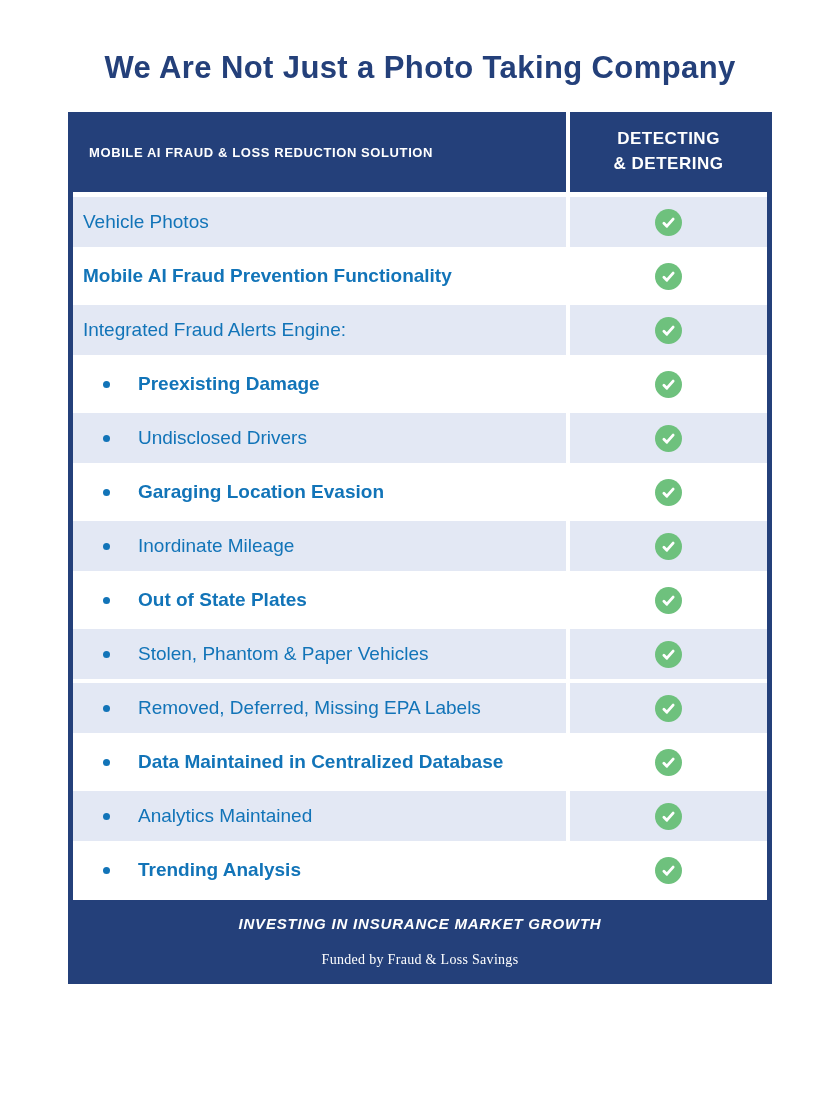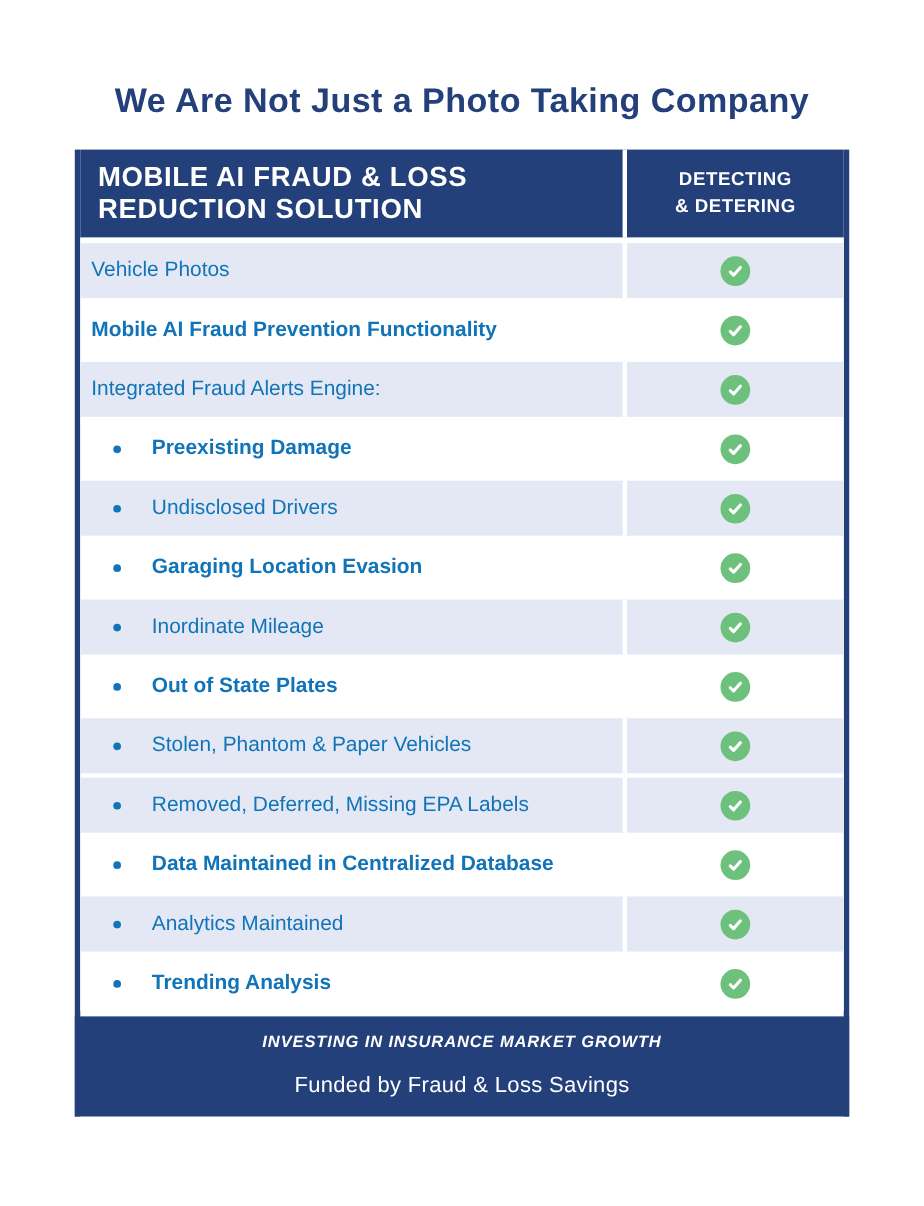--- a/index.html
+++ b/index.html
@@ -12,21 +12,20 @@
   }
   .page { width: 840px; height: 1096px; padding-top: 50px; }
 
   .page-title {
     text-align: center;
     font-size: 31px;
     font-weight: bold;
     letter-spacing: 0.4px;
     color: var(--navy);
     margin-bottom: 26px;
-    margin-top: 24px;
   }
 
   .table {
     width: 704px;
     margin: 0 auto;
     border-left: 5px solid var(--navy);
     border-right: 5px solid var(--navy);
     background: #ffffff;
   }
 
@@ -36,21 +35,21 @@
     align-items: stretch;
     height: 80px;
     background: var(--navy);
   }
   .th-left {
     flex: 1;
     display: flex;
     align-items: center;
     padding-left: 16px;
     color: #ffffff;
-    font-size: 25px;
+    font-size: 13px;
     font-weight: bold;
     letter-spacing: 0.6px;
   }
   .v-div { width: 4px; background: #ffffff; }
   .th-right {
     width: 197px;
     display: flex;
     flex-direction: column;
     align-items: center;
     justify-content: center;
@@ -122,23 +121,24 @@
     padding: 15px 0 16px 0;
   }
   .tfoot .line1 {
     font-size: 15px;
     font-weight: bold;
     letter-spacing: 0.8px;
     margin-bottom: 20px;
     font-style: italic;
   }
   .tfoot .line2 {
-    font-size: 20px;
+    font-size: 14px;
     font-weight: normal;
     letter-spacing: 0.3px;
+    font-family: Liberation Serif, serif;
   }
 </style>
 </head>
 <body>
 
 <div class="page">
 
   <h1 class="page-title">We Are Not Just a Photo Taking Company</h1>
 
   <div class="table">

